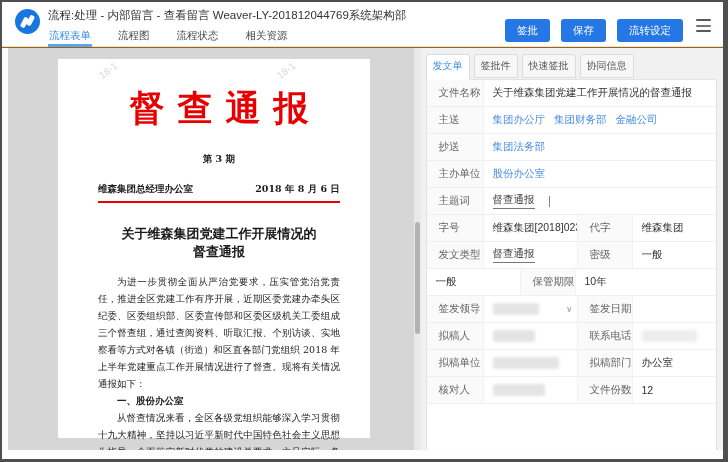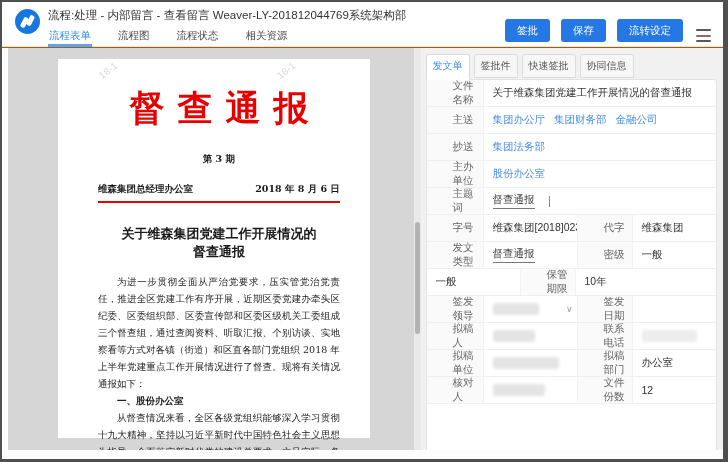--- a/index.html
+++ b/index.html
@@ -14,21 +14,21 @@
     border-bottom:1px solid #e3e3e3; z-index:5;}
   .logo{ position:absolute; left:13px; top:7px; width:25px; height:25px; border-radius:50%;
     background:#1677e0; overflow:hidden;}
   .logo i{ position:absolute; width:5px; height:11px; background:#fff; border-radius:2px; transform:rotate(28deg);}
   .logo i.lg1{ left:7px; top:8px;}
   .logo i.lg2{ left:13px; top:6px;}
   .htitle{ position:absolute; left:46px; top:6px; font-size:11.5px; color:#333; white-space:nowrap;}
   .htabs{ position:absolute; left:46px; top:25px; height:20px; display:flex; gap:25px; font-size:10.5px; color:#4a4a4a;}
   .htab{ height:20px; line-height:16px; cursor:pointer; padding:0 1px;}
   .htab.active{ color:#3a8ee6; box-shadow: inset 0 -3px 0 #5ca5ee;}
-  .hactions{ position:absolute; right:12px; top:17px; display:flex; gap:11px; align-items:flex-end;}
+  .hactions{ position:absolute; right:12px; top:17px; display:flex; gap:11px; align-items:flex-start;}
   .btn{ background:#2577e3; color:#fff; font-size:10.5px; height:23px; padding:0 12px;
     border:none; border-radius:3px; display:flex; align-items:center; cursor:pointer;
     font-family:"Liberation Sans",sans-serif;}
   .menu-icon{ width:15px; height:13px; display:flex; flex-direction:column; justify-content:space-between; cursor:pointer; margin-left:2px;}
   .menu-icon i{ height:2px; background:#5a5a5a; border-radius:1px;}
   .menu-icon i:nth-child(2){ background:#8a6a6a;}
   
   .content{ position:absolute; top:46px; left:0; right:0; height:402px; display:flex; background:#fff;}
   .gutter{ width:6px; background:#fdfdfd;}
   .doc-area{ width:421px; background:#d6d6d6; position:relative; overflow:hidden;}
@@ -50,21 +50,21 @@
   .doc-body p.bold{ font-weight:bold;}
   
   .right-panel{ flex:1; background:#f1f1f1; position:relative; padding:6px 6px 0 5px;}
   .ptabs{ display:flex; gap:4px; height:25px; position:relative; z-index:2;}
   .ptab{ height:24px; line-height:22px; padding:0 6px; font-size:10px; color:#555;
     background:#f7f7f7; border:1px solid #dcdcdc; border-radius:3px 3px 0 0; cursor:pointer;}
   .ptab.active{ background:#fff; color:#3a8ee6; height:26px; border-bottom:1px solid #fff;}
   .card{ position:relative; background:#fff; border:1px solid #e2e2e2; border-radius:0 3px 3px 3px; margin-top:0;}
   .frow{ display:flex; align-items:stretch; height:27px; border-bottom:1px solid #efefef; font-size:10.5px;}
   .frow:last-child{ border-bottom:none;margin-top:48px;}
-  .flabel{ width:57px; background:#fafafa; color:#666; padding-left:26px; display:flex; align-items:center;
+  .flabel{ width:57px; background:#fafafa; color:#666; padding-left:12px; display:flex; align-items:center;
     border-right:1px solid #f2f2f2; flex-shrink:0;}
   .flabel.l2{ width:56px; border-left:1px solid #f2f2f2;}
   .fvalue{ flex:1; display:flex; align-items:center; padding-left:9px; color:#333; overflow:hidden; white-space:nowrap;}
   .fvalue.v1{ flex:none; width:93px; position:relative;}
   .fvalue a{ color:#4b8fe2; text-decoration:none; margin-right:9px; cursor:pointer;}
   .smudge{ filter:blur(.7px); border-bottom:1px solid #777; color:#3a3a3a; padding-bottom:1px;}
   .cursor{ display:inline-block; width:1px; height:11px; background:#888; margin-left:14px;}
   .redact{ display:inline-block; height:12px; border-radius:2px; background:#e4e4e4; filter:blur(1.5px);}
   .redact.blue{ background:#d9e5f6; margin:0 5px;}
   .chev{ position:absolute; right:4px; color:#9a9a9a; font-size:9px; cursor:pointer;}

